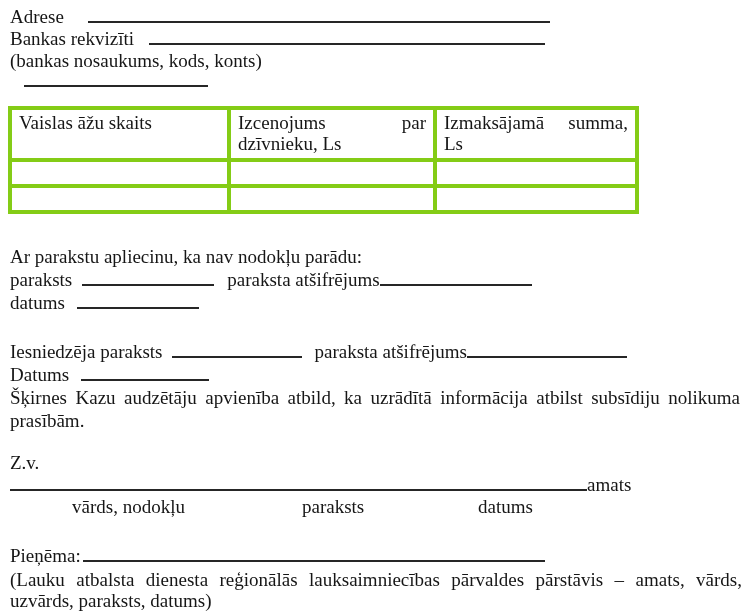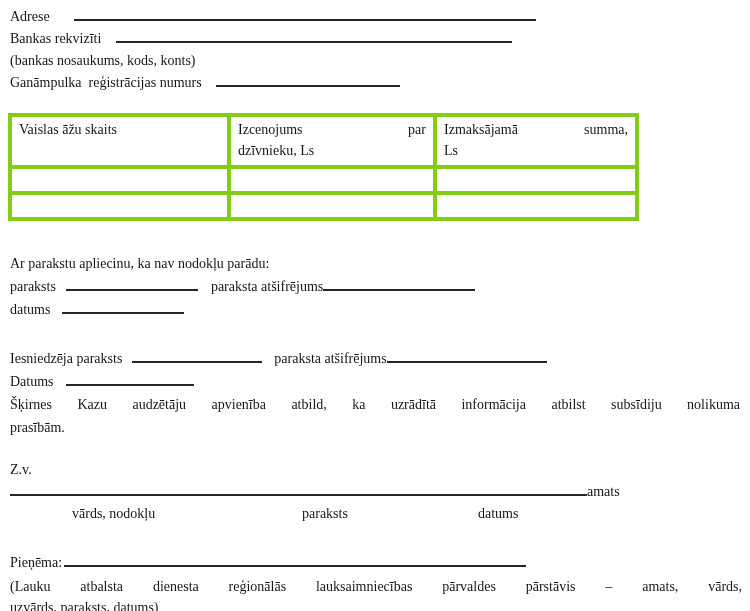--- a/index.html
+++ b/index.html
@@ -4,21 +4,21 @@
 <style>
   html, body { margin: 0; padding: 0; background: #ffffff; }
   .page {
     position: relative;
     width: 750px;
     height: 611px;
     box-sizing: border-box;
     padding: 6px 10px 0 10px;
     background: #ffffff;
     font-family: "Liberation Serif", "DejaVu Serif", serif;
-    font-size: 14px;
+    font-size: 19px;
     color: #161616;
     overflow: hidden;
   }
   .fline {
     display: flex;
     align-items: baseline;
     line-height: 22px;
     white-space: pre;
   }
   .blank {
@@ -76,21 +76,20 @@
   <div class="fline">
     <span>Adrese</span>
     <span class="blank" style="width:462px; margin-left:24px;"></span>
   </div>
   <div class="fline">
     <span>Bankas rekvizīti</span>
     <span class="blank" style="width:396px; margin-left:15px;"></span>
   </div>
   <div class="plain">(bankas nosaukums, kods, konts)</div>
   <div class="fline">
-    <span>Ganāmpulka  reģistrācijas numurs</span>
     <span class="blank" style="width:184px; margin-left:14px;"></span>
   </div>
 
   <table class="doc-table">
     <tbody>
         <tr>
       <td class="c1" style="height:44px;">
         <span>Vaislas āžu skaits</span>
       </td>
       <td class="c2">

